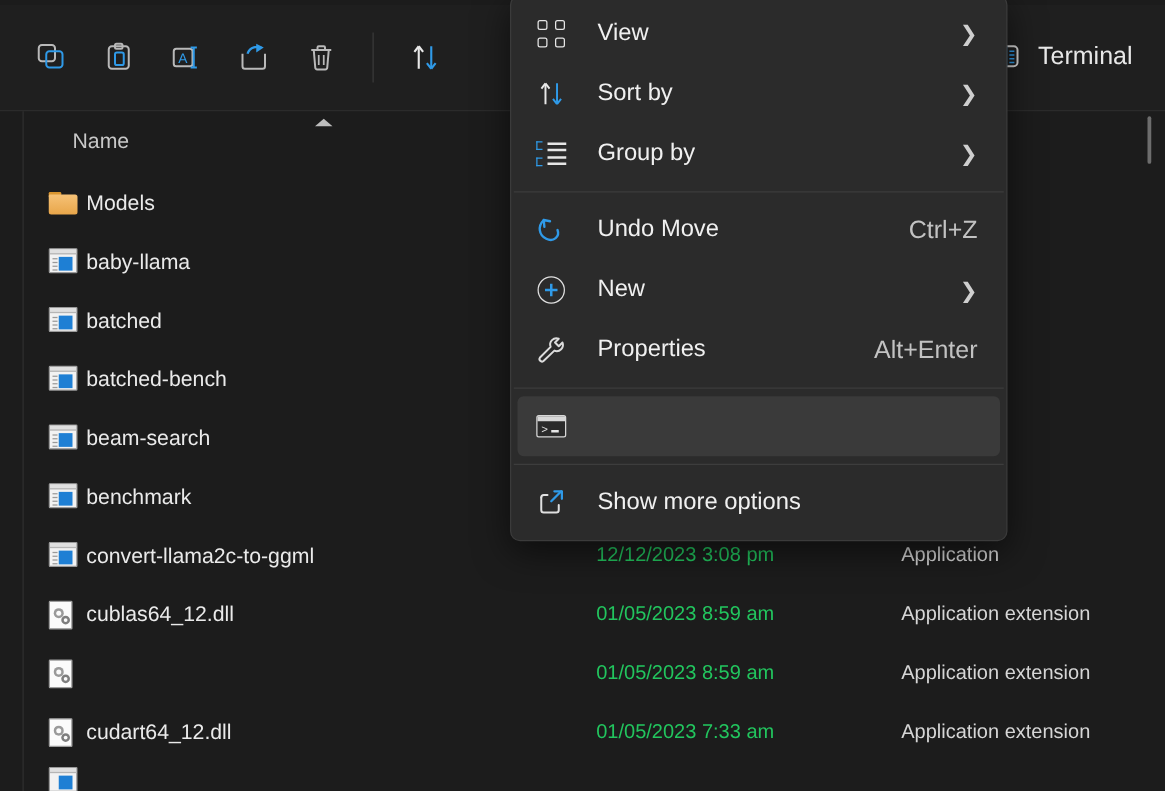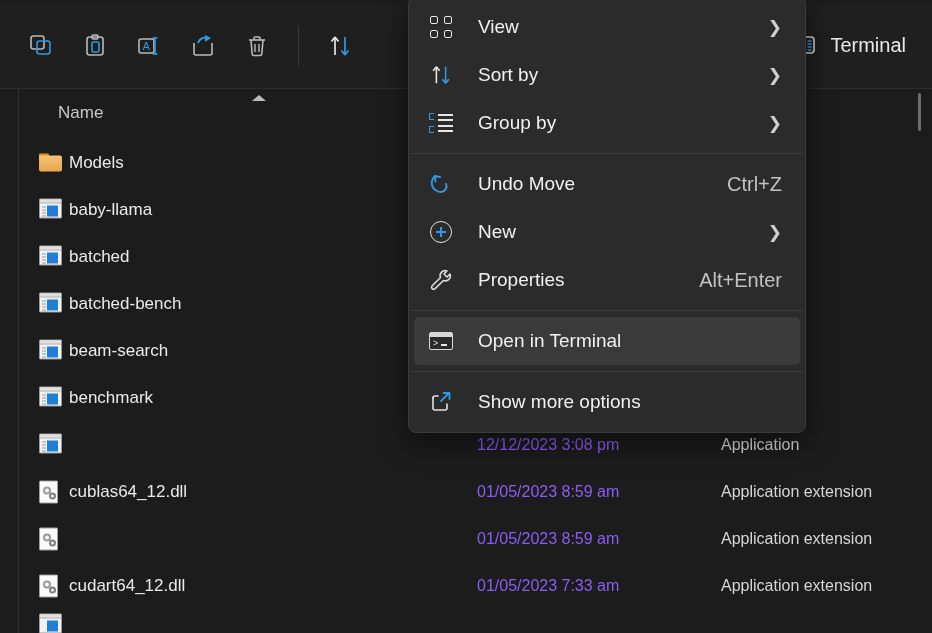--- a/index.html
+++ b/index.html
@@ -63,21 +63,21 @@
   .row .ico {
     position: absolute; left: 39px; top: 50%; transform: translateY(-50%);
     width: 23px; height: 23px;
   }
   .row .fname {
     position: absolute; left: 69px;
     color: #eaeaea; font-size: 17px; white-space: nowrap;
   }
   .row .fdate {
     position: absolute; left: 477px;
-    color: #8b5cf6; font-size: 16px; white-space: nowrap;
+    color: #22c55e; font-size: 16px; white-space: nowrap;
   }
   .row .ftype {
     position: absolute; left: 721px;
     color: #d6d6d6; font-size: 16px; white-space: nowrap; text-align: center;
   }
 
   
   .ico-folder { position: relative; }
   .ico-folder .tab {
     position: absolute; left: 0; top: 2px; width: 10px; height: 4px;
@@ -397,20 +397,21 @@
         <div class="ico">
             <div class="ico-app">
               <div class="tbar"></div>
               <div class="sq"></div>
               <div class="ln" style="top:7px"></div>
               <div class="ln" style="top:10px"></div>
               <div class="ln" style="top:13px"></div>
               <div class="ln" style="top:16px"></div>
             </div>
           </div>
+        <div class="fname">convert-llama2c-to-ggml</div>
         <div class="fdate">12/12/2023 3:08 pm</div>
         <div class="ftype">Application</div>
       </div>
 
       <div class="row">
         <div class="ico">
             <div class="ico-dll">
               <div class="g1"></div>
               <div class="gi1"></div>
               <div class="g2"></div>
@@ -542,21 +543,20 @@
     <div class="mi-sep"></div>
 
     <div class="mi hl">
       <span class="mi-ico">
         <span class="ic-term">
             <span class="bar"></span>
             <span class="pr">&gt;</span>
             <span class="und"></span>
           </span>
       </span>
-      <span class="mi-lbl">Open in Terminal</span>
     </div>
 
     <div class="mi-sep"></div>
 
     <div class="mi">
       <span class="mi-ico">
         <svg width="24" height="24" viewBox="0 0 24 24">
           <path d="M4 8 v10 a2 2 0 0 0 2 2 h10 a2 2 0 0 0 2 -2 v-4" fill="none" stroke="#e0e0e0" stroke-width="1.6" stroke-linecap="round"></path>
           <path d="M4 8 a2 2 0 0 1 2 -2 h3" fill="none" stroke="#e0e0e0" stroke-width="1.6" stroke-linecap="round"></path>
           <path d="M12 11 L20 3" fill="none" stroke="#2f9ae8" stroke-width="1.8" stroke-linecap="round"></path>

